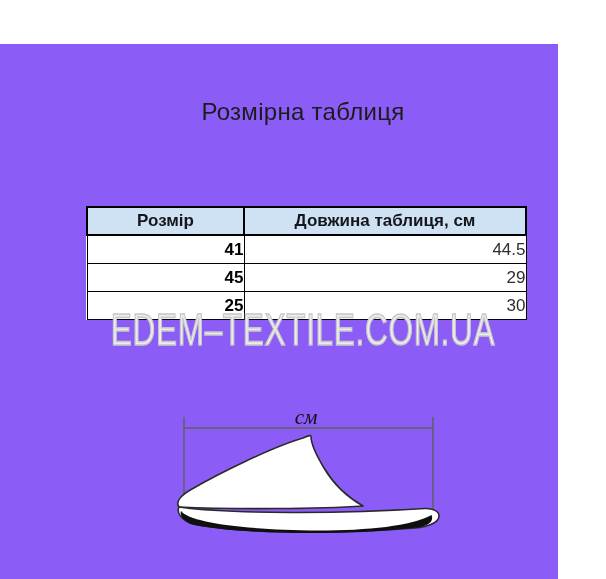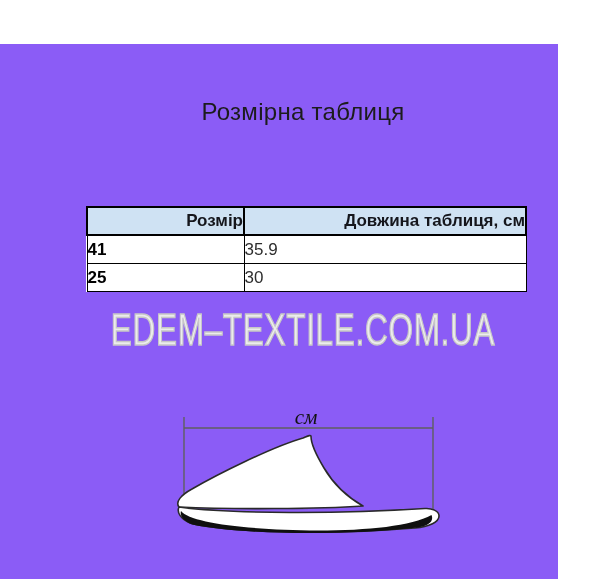--- a/index.html
+++ b/index.html
@@ -28,28 +28,28 @@
     table-layout:fixed;
     background:#ffffff;
   }
   table.size-table col.c1{width:157px;}
   table.size-table col.c2{width:282px;}
   table.size-table th{
     height:26px;
     background:#cfe2f3;
     border:2px solid #000000;
     font-size:17px;font-weight:bold;color:#15161c;
-    text-align:right;vertical-align:middle;
+    text-align:center;vertical-align:middle;
     padding:0;
   }
   table.size-table td{
     height:27px;
     border:1.6px solid #000000;
     font-size:17px;color:#2e2e2e;
-    text-align:left;vertical-align:middle;
+    text-align:right;vertical-align:middle;
     padding:0;background:transparent;
   }
   table.size-table td.size-col{font-weight:bold;color:#000000;}
   .watermark{
     position:absolute;top:263px;left:0;width:606px;
     text-align:center;line-height:1;
     font-size:45px;font-weight:normal;
     color:#ececec;
     -webkit-text-stroke:1.5px #c7c7c7;
     letter-spacing:1px;
@@ -84,21 +84,25 @@
       </colgroup>
     <thead>
       <tr>
         <th>Розмір</th>
         <th>Довжина таблиця, см</th>
       </tr>
     </thead>
     <tbody>
       <tr>
         <td class="size-col">41</td>
-        <td>35.9</td>
+        <td>44.5</td>
+      </tr>
+      <tr>
+        <td class="size-col">45</td>
+        <td>29</td>
       </tr>
       <tr>
         <td class="size-col">25</td>
         <td>30</td>
       </tr>
     </tbody>
   </table>
 
   <div class="watermark">EDEM–TEXTILE.COM.UA</div>
 

